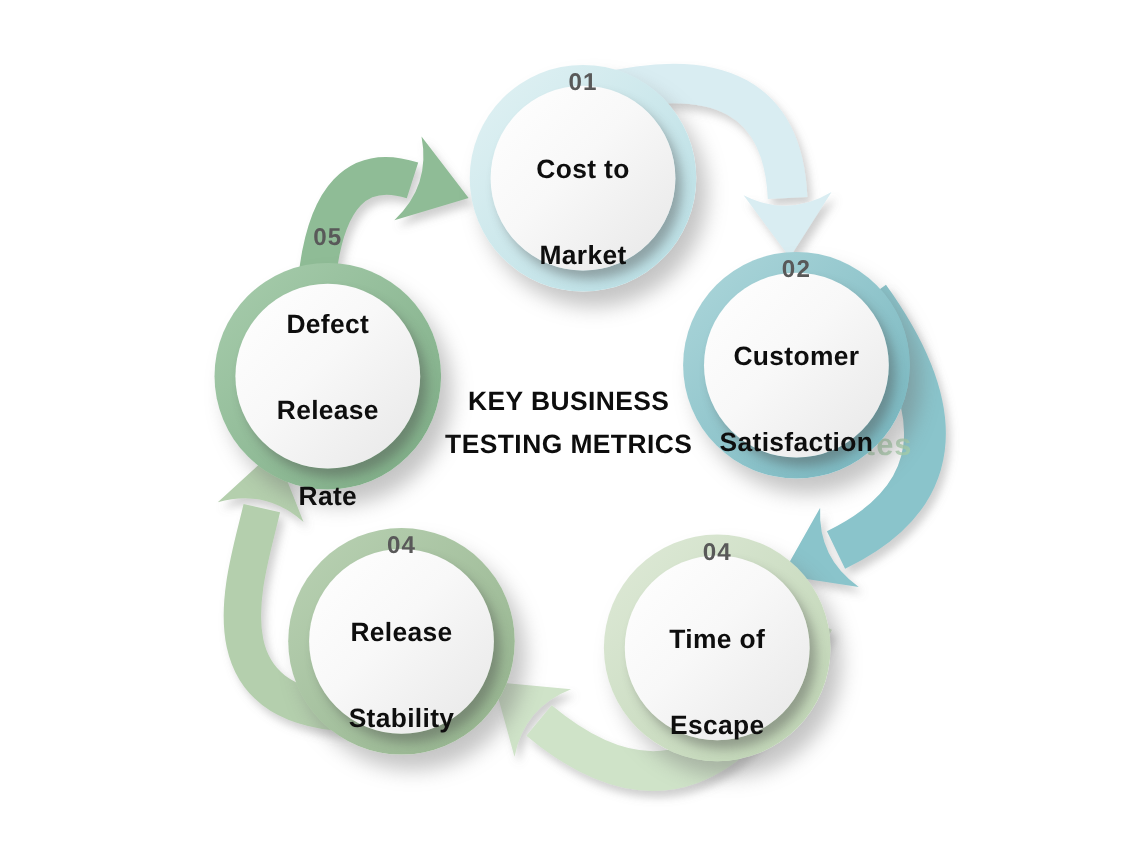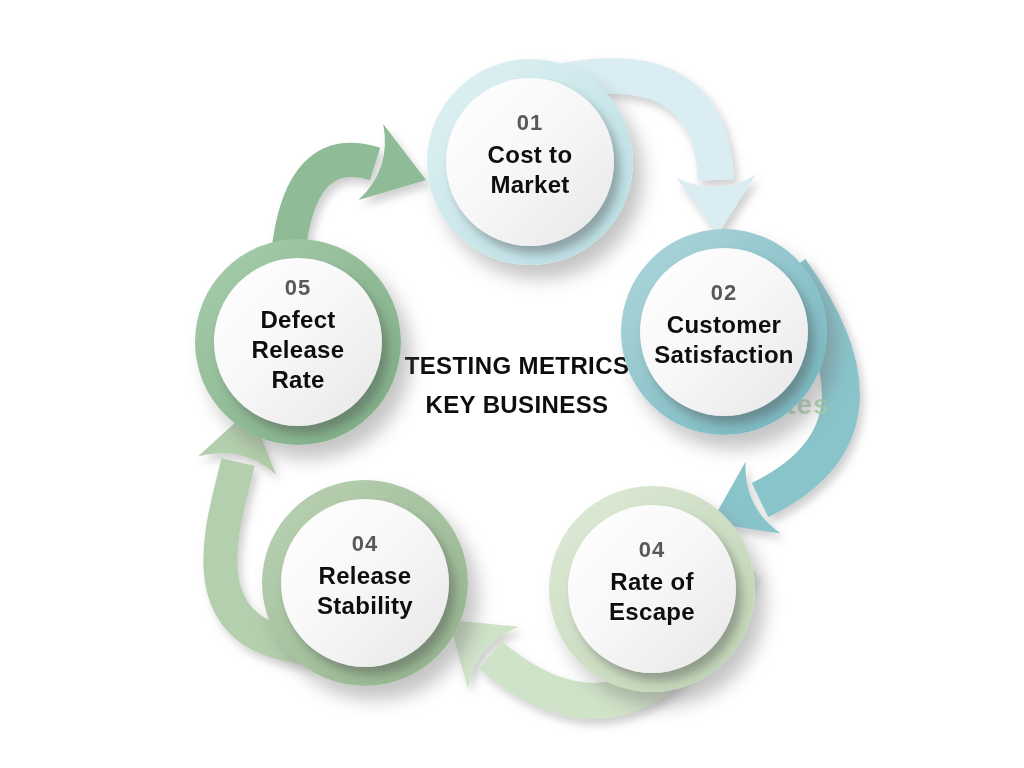--- a/index.html
+++ b/index.html
@@ -22,21 +22,21 @@
   .node{
     position:absolute;width:206px;height:206px;border-radius:50%;z-index:3;
     background:linear-gradient(135deg,var(--ringL,#ddd),var(--ringD,#bbb));
     box-shadow:10px 14px 18px rgba(110,110,110,.40);
   }
   .node-inner{
     position:absolute;inset:19px;border-radius:50%;
     background:linear-gradient(135deg,#ffffff 0%,#f8f8f8 45%,#e7e7e7 100%);
     box-shadow:6px 8px 10px rgba(70,70,70,.40);
     display:flex;flex-direction:column;align-items:center;justify-content:center;
-    padding-bottom:14px;text-align:center;
+    padding-bottom:14px;text-align:center;gap:48px;
   }
   .node-num{
     font-size:22px;font-weight:bold;letter-spacing:1px;margin-bottom:4px;
     color:var(--num-color,#595959);
   }
   .node-line{
     font-size:24px;font-weight:bold;line-height:30px;letter-spacing:.3px;
     color:var(--label-color,#0e0e0e);white-space:nowrap;
   }
 </style>
@@ -74,22 +74,22 @@
 
     <g filter="url(#soft)">
       <path class="arc" d="M 288 255 Q 300 140 375 164" stroke-width="34" stroke="#8fbc96"></path>
       <path class="head" d="M 0 0 L -58 -40 Q -36 0 -58 40 Z" transform="translate(426,180) rotate(18)" fill="#8fbc96"></path>
     </g>
   </svg>
 
   <div class="watermark">Webomates</div>
 
   <div class="center-title">
+    <div>KEY BUSINESS</div>
     <div>TESTING METRICS</div>
-    <div>KEY BUSINESS</div>
   </div>
 
   <div class="node" style="left: 427px; top: 59px; --ringL: #e2f2f4; --ringD: #b6dde3;">
     <div class="node-inner">
       <div class="node-num">01</div>
       <div class="node-line">Cost to</div>
       <div class="node-line">Market</div>
     </div>
   </div>
 
@@ -97,21 +97,21 @@
     <div class="node-inner">
       <div class="node-num">02</div>
       <div class="node-line">Customer</div>
       <div class="node-line">Satisfaction</div>
     </div>
   </div>
 
   <div class="node" style="left: 549px; top: 486px; --ringL: #dfead8; --ringD: #bdd3b2;">
     <div class="node-inner">
       <div class="node-num">04</div>
-      <div class="node-line">Rate of</div>
+      <div class="node-line">Time of</div>
       <div class="node-line">Escape</div>
     </div>
   </div>
 
   <div class="node" style="left: 262px; top: 480px; --ringL: #bad2b4; --ringD: #93b28c;">
     <div class="node-inner">
       <div class="node-num">04</div>
       <div class="node-line">Release</div>
       <div class="node-line">Stability</div>
     </div>

